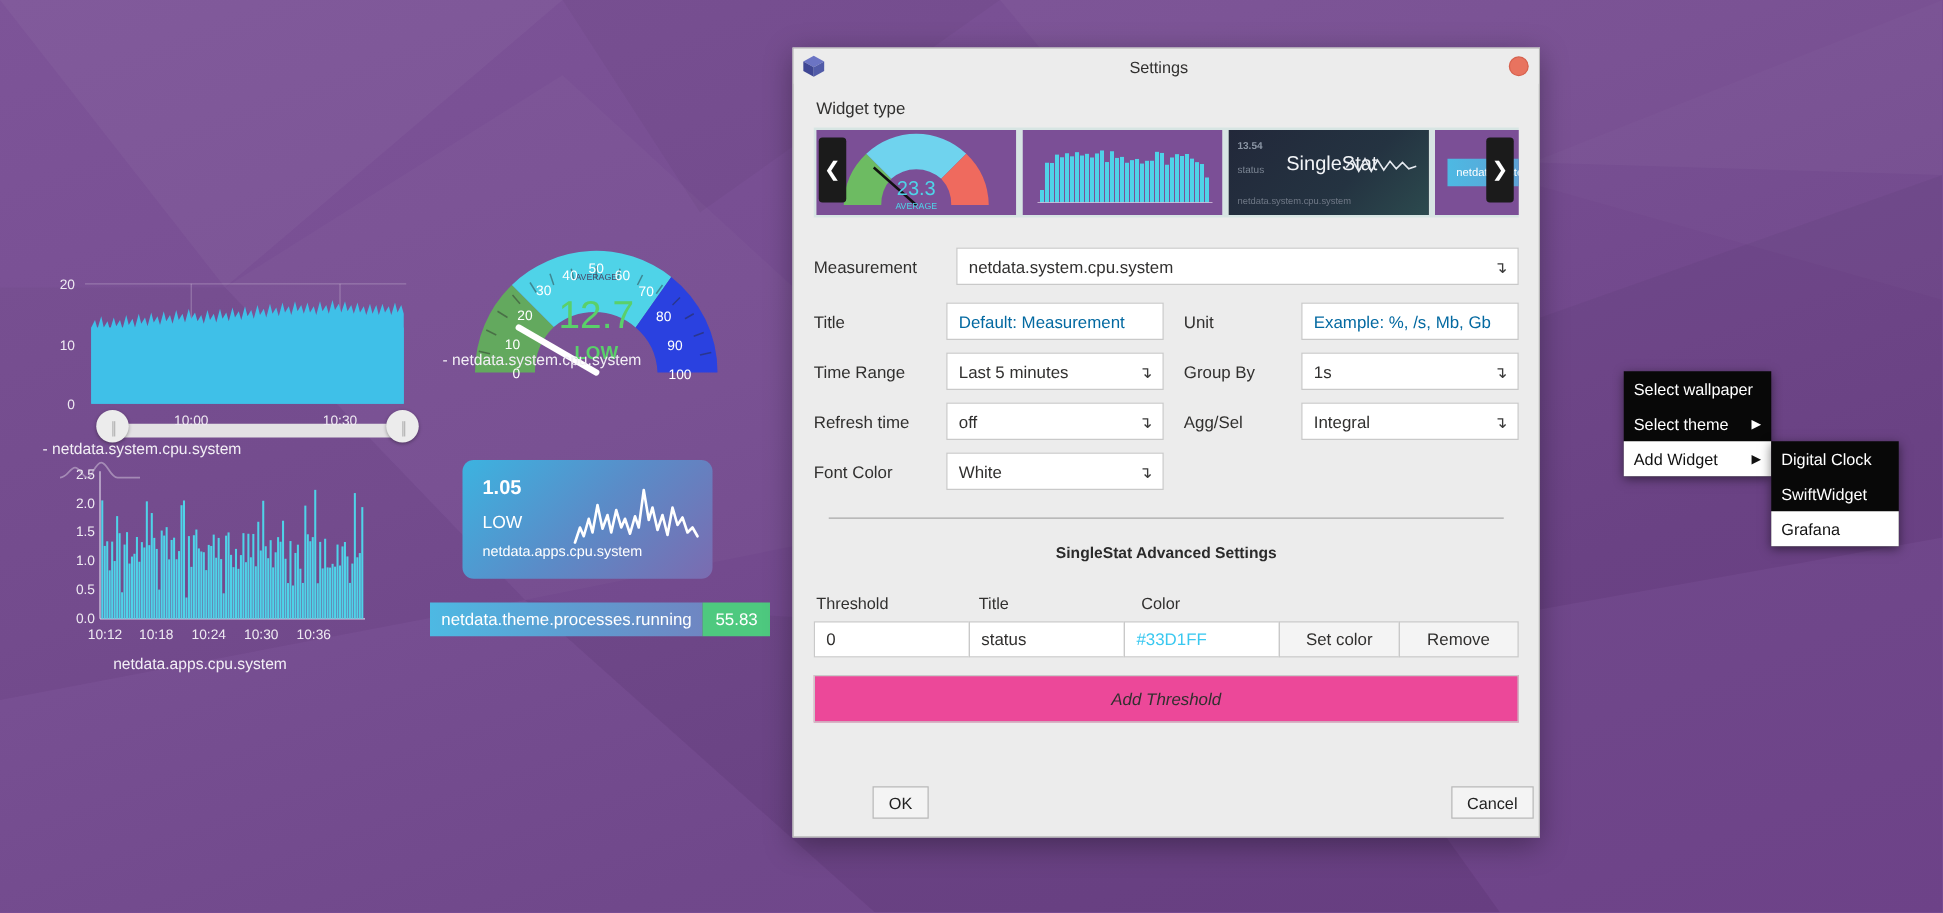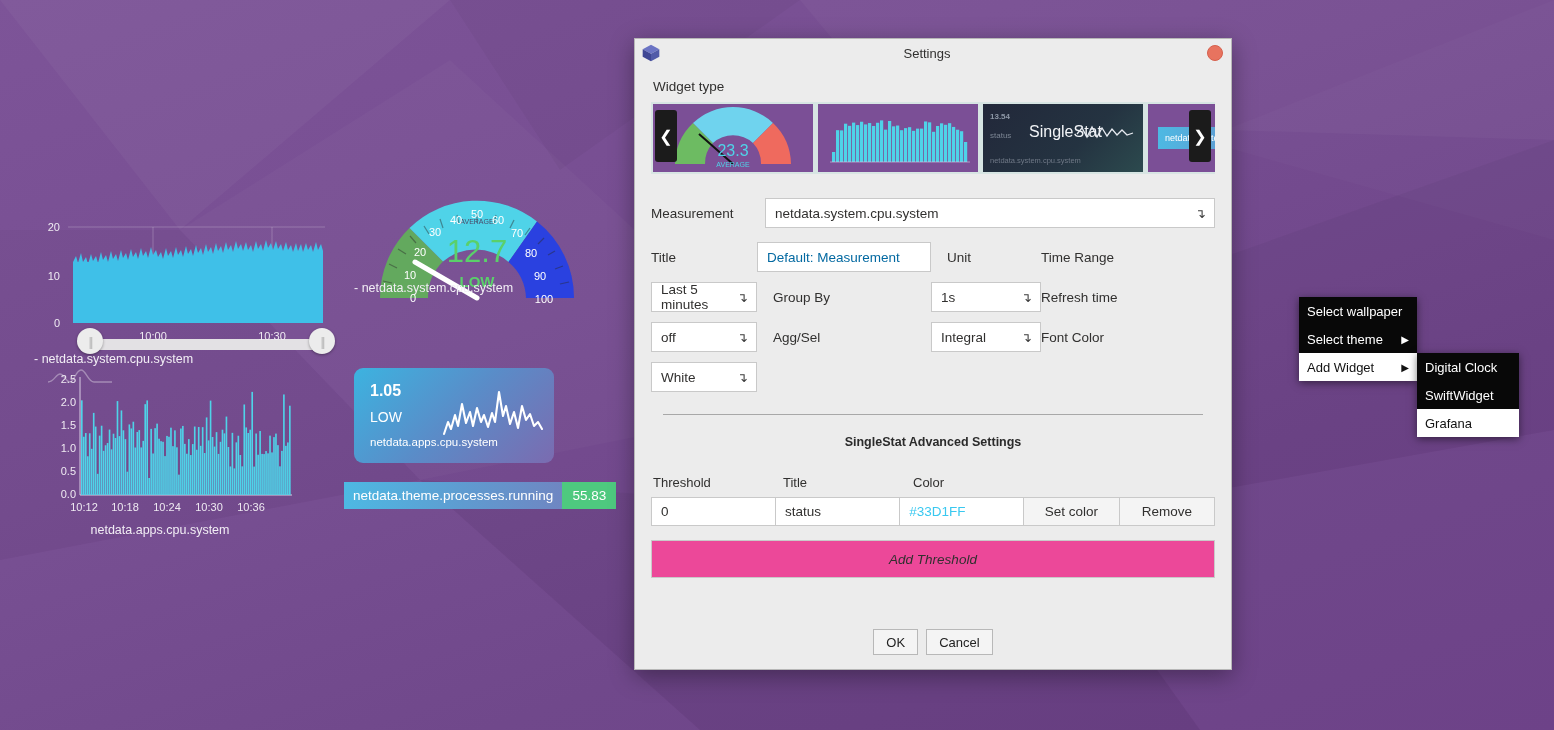--- a/index.html
+++ b/index.html
@@ -47,21 +47,21 @@
   .chart-caption.centered { text-align: center; }
 
   .axis-label { fill: #efeaf2; font-size: 11px; font-family: "Liberation Sans", sans-serif; }
 
   
   #gauge-widget { left: 352px; top: 150px; width: 250px; height: 155px; }
   #gauge-caption { position: absolute; left: 354px; top: 281px; }
 
   
   #singlestat-card {
-    left: 354px; top: 368px; width: 200px; height: 95px;
+    left: 370px; top: 368px; width: 200px; height: 95px;
     border-radius: 9px;
     background: linear-gradient(135deg, #3cb3e0 0%, #5a8cc8 50%, #7b6bb0 100%);
     padding: 14px 16px;
     color: #ffffff;
     overflow: hidden;
   }
   #singlestat-card .ss-value { font-size: 16px; font-weight: bold; line-height: 1.15; }
   #singlestat-card .ss-status { font-size: 14px; margin-top: 9px; }
   #singlestat-card .ss-name { font-size: 11.5px; margin-top: 11px; }
   #singlestat-card .ss-spark { position: absolute; right: 8px; top: 14px; }
@@ -185,22 +185,22 @@
   .th-row .c-btn { width: 100px; background: #f4f4f4; justify-content: center; cursor: pointer; }
 
   #add-threshold {
     margin-top: 14px; height: 38px; width: 100%;
     border: 1px solid #c9c9c9; background: #ec4899;
     display: flex; align-items: center; justify-content: center;
     font-size: 13.5px; color: #31302f; cursor: pointer; font-style: italic;
   }
 
   .dialog-footer {
-    display: flex; justify-content: center; gap: 8px;
-    padding: 0 16px 14px 16px; margin-top: 22px;
+    display: flex; justify-content: space-between; gap: 8px;
+    padding: 0 4px 14px 16px; margin-top: 22px; margin-left: 47px;
   }
   .dialog-footer button {
     height: 26px; min-width: 34px; padding: 0 12px;
     background: #f4f4f4; border: 1px solid #b8b8b8;
     font-size: 13px; color: #222; font-family: "Liberation Sans", sans-serif;
     cursor: pointer;
   }
 
   
   #context-menu {
@@ -578,20 +578,23 @@
         <span>netdata.system.cpu.system</span>
       </div>
     </div>
 
     <div class="grid2">
       <div class="form-label">Title</div>
       <div class="fld">
         <span class="ph">Default: Measurement</span>
       </div>
       <div class="form-label" style="padding-left:16px;">Unit</div>
+      <div class="fld">
+        <span class="ph">Example: %, /s, Mb, Gb</span>
+      </div>
 
       <div class="form-label">Time Range</div>
       <div class="fld select">
         <span>Last 5 minutes</span>
       </div>
       <div class="form-label" style="padding-left:16px;">Group By</div>
       <div class="fld select">
         <span>1s</span>
       </div>
 

